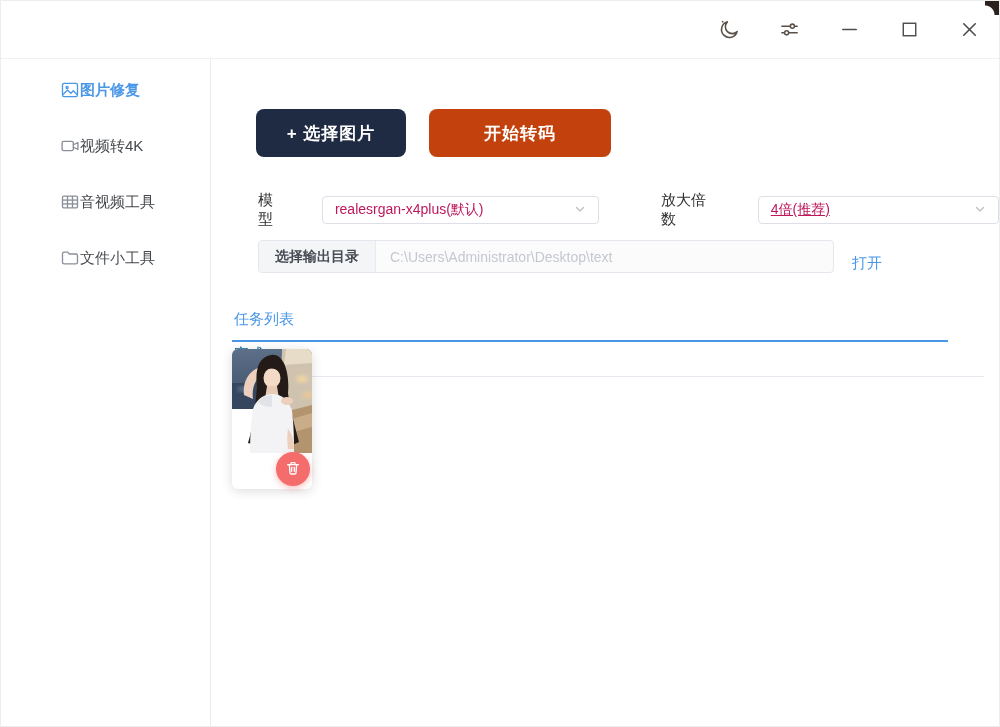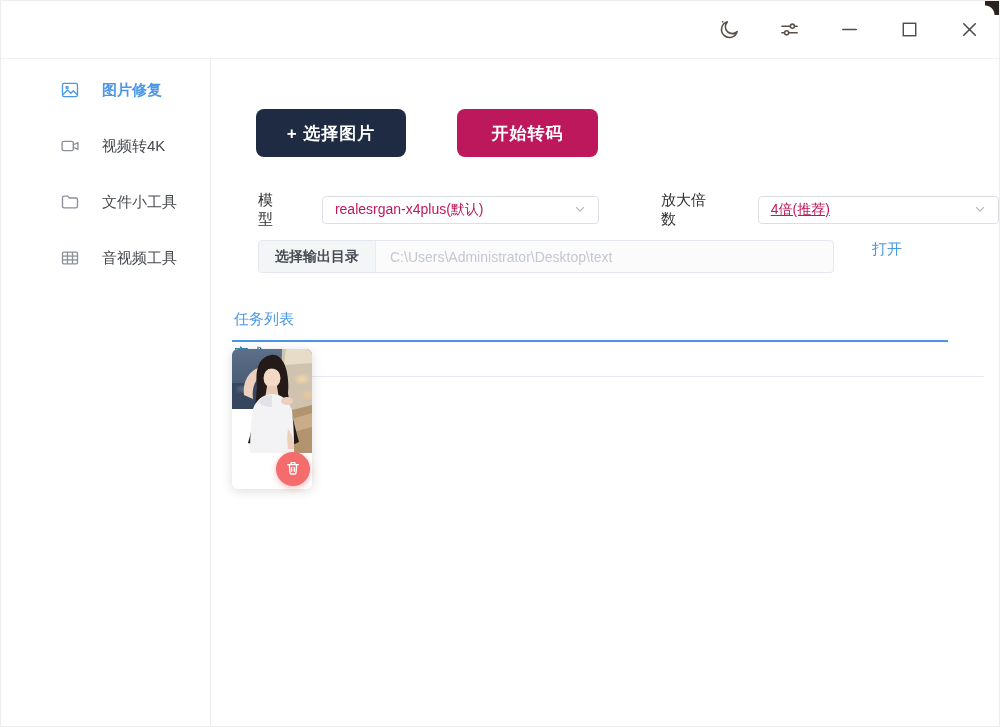--- a/index.html
+++ b/index.html
@@ -23,47 +23,47 @@
   .titlebar-icons { position:absolute; right:18px; top:0; height:100%; display:flex;
     align-items:center; gap:36px; }
   .tb-btn { width:24px; height:24px; display:flex; align-items:center; justify-content:center;
     cursor:pointer; }
   .tb-btn svg { display:block; }
 
   
   .sidebar { position:absolute; top:58px; left:0; width:210px; bottom:0;
     border-right:1px solid #ececee; background:#fff; padding-top:11px; }
   .side-item { height:40px; margin-bottom:16px; display:flex; align-items:center;
-    padding-left:59px; gap:22px; font-size:15px; color:#45484d; cursor:pointer; }
+    padding-left:59px; font-size:15px; color:#45484d; cursor:pointer; }
   .side-item .s-icon { width:20px; height:20px; flex:0 0 20px; }
   .side-item .s-icon svg { display:block; stroke:#8a8f99; }
   .side-item.active { color:#4a97e8; font-weight:600; }
   .side-item.active .s-icon svg { stroke:#4a97e8; }
 
   
   .main { position:absolute; top:58px; left:211px; right:0; bottom:0; background:#fff; }
 
   .btn-row { position:absolute; left:44px; top:50px; display:flex; gap:23px; }
   .btn { height:48px; border:none; border-radius:8px; color:#fff; font-size:17px;
     font-weight:700; font-family:inherit; cursor:pointer; display:flex; align-items:center;
     justify-content:center; letter-spacing:1px; }
   .btn-dark { width:150px; background:#1f2b42; }
-  .btn-green { width:141px; background:#be185d;margin-left:28px; }
+  .btn-green { width:182px; background:#c2410c; }
 
   .opts-row { position:absolute; left:46px; top:132px; display:flex; align-items:center;gap:15px; }
   .opt-label { font-size:15px; color:#303133; }
   .select { height:28px; border:1px solid #dcdfe6; border-radius:4px; background:#fff;
     display:flex; align-items:center; justify-content:space-between; padding:0 12px;
     font-size:14px; color:#be185d; cursor:pointer; }
   .select .chev { margin-left:8px; flex:0 0 auto; }
   .sel-model { width:278px; margin-left:19px; }
   .sel-scale { width:242px; margin-left:22px;text-decoration:underline; }
   .gap32 { width:32px; }
 
-  .out-row { position:absolute; left:46px; top:181px; display:flex; align-items:flex-start;gap:20px; }
+  .out-row { position:absolute; left:46px; top:181px; display:flex; align-items:flex-end; }
   .out-group { width:576px; height:33px; border:1px solid #e4e7ed; border-radius:4px;
     display:flex; overflow:hidden; background:#fbfbfc; }
   .out-btn { background:#f4f5f7; border:none; border-right:1px solid #e8eaee; padding:0 16px;
     font-size:14px; font-weight:600; color:#464b54; font-family:inherit; cursor:pointer;
     white-space:nowrap; }
   .out-path { flex:1; display:flex; align-items:center; padding:0 14px; font-size:14px;
     color:#c4c8d0; white-space:nowrap; overflow:hidden; }
   .open-link { margin-left:18px; font-size:15px; color:#4a97e8; text-decoration:none;
     cursor:pointer; }
 
@@ -147,37 +147,37 @@
       <span class="s-icon">
         <svg width="20" height="20" viewBox="0 0 24 24" fill="none" stroke-width="1.6" stroke-linecap="round" stroke-linejoin="round">
           <rect x="2.5" y="6.5" width="13.5" height="11" rx="2"></rect>
           <path d="M16 10.5l5.5-2.5v8L16 13.5"></path>
         </svg>
       </span>
       <span>视频转4K</span>
     </div>
     <div class="side-item">
       <span class="s-icon">
-        <svg width="20" height="20" viewBox="0 0 24 24" fill="none" stroke-width="1.6" stroke-linecap="round" stroke-linejoin="round">
-          <path d="M3 7a2 2 0 0 1 2-2h4.2l2 2.2H19a2 2 0 0 1 2 2V17a2 2 0 0 1-2 2H5a2 2 0 0 1-2-2Z"></path>
-        </svg>
-      </span>
-      <span>文件小工具</span>
-    </div>
-    <div class="side-item">
-      <span class="s-icon">
         <svg width="20" height="20" viewBox="0 0 24 24" fill="none" stroke-width="1.6" stroke-linejoin="round">
           <rect x="3" y="5" width="18" height="14" rx="1.5"></rect>
           <line x1="9" y1="5" x2="9" y2="19"></line>
             <line x1="15" y1="5" x2="15" y2="19"></line>
           <line x1="3" y1="9.7" x2="21" y2="9.7"></line>
             <line x1="3" y1="14.3" x2="21" y2="14.3"></line>
         </svg>
       </span>
       <span>音视频工具</span>
+    </div>
+    <div class="side-item">
+      <span class="s-icon">
+        <svg width="20" height="20" viewBox="0 0 24 24" fill="none" stroke-width="1.6" stroke-linecap="round" stroke-linejoin="round">
+          <path d="M3 7a2 2 0 0 1 2-2h4.2l2 2.2H19a2 2 0 0 1 2 2V17a2 2 0 0 1-2 2H5a2 2 0 0 1-2-2Z"></path>
+        </svg>
+      </span>
+      <span>文件小工具</span>
     </div>
   </div>
 
   <div class="main">
 
     <div class="btn-row">
       <button class="btn btn-dark">+ 选择图片</button>
       <button class="btn btn-green">开始转码</button>
     </div>
 

